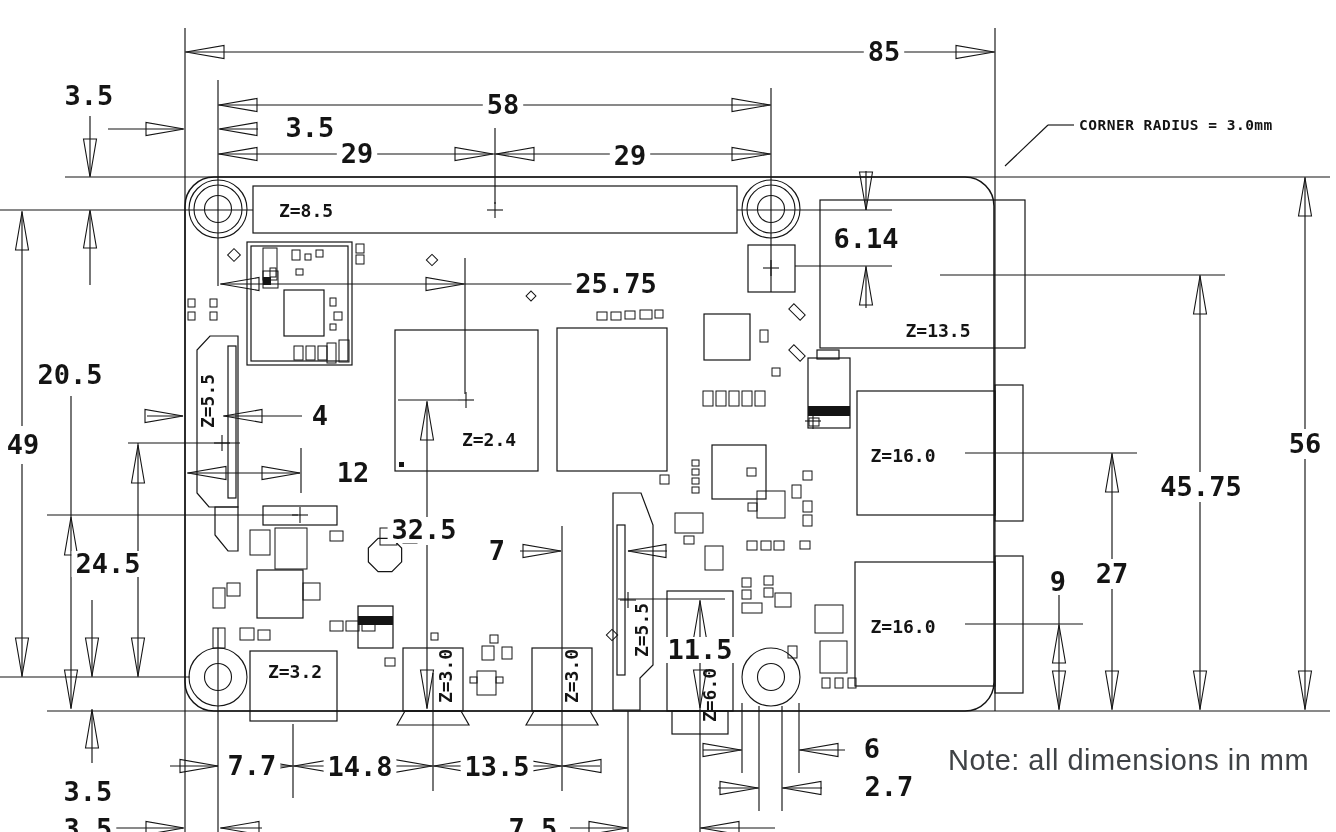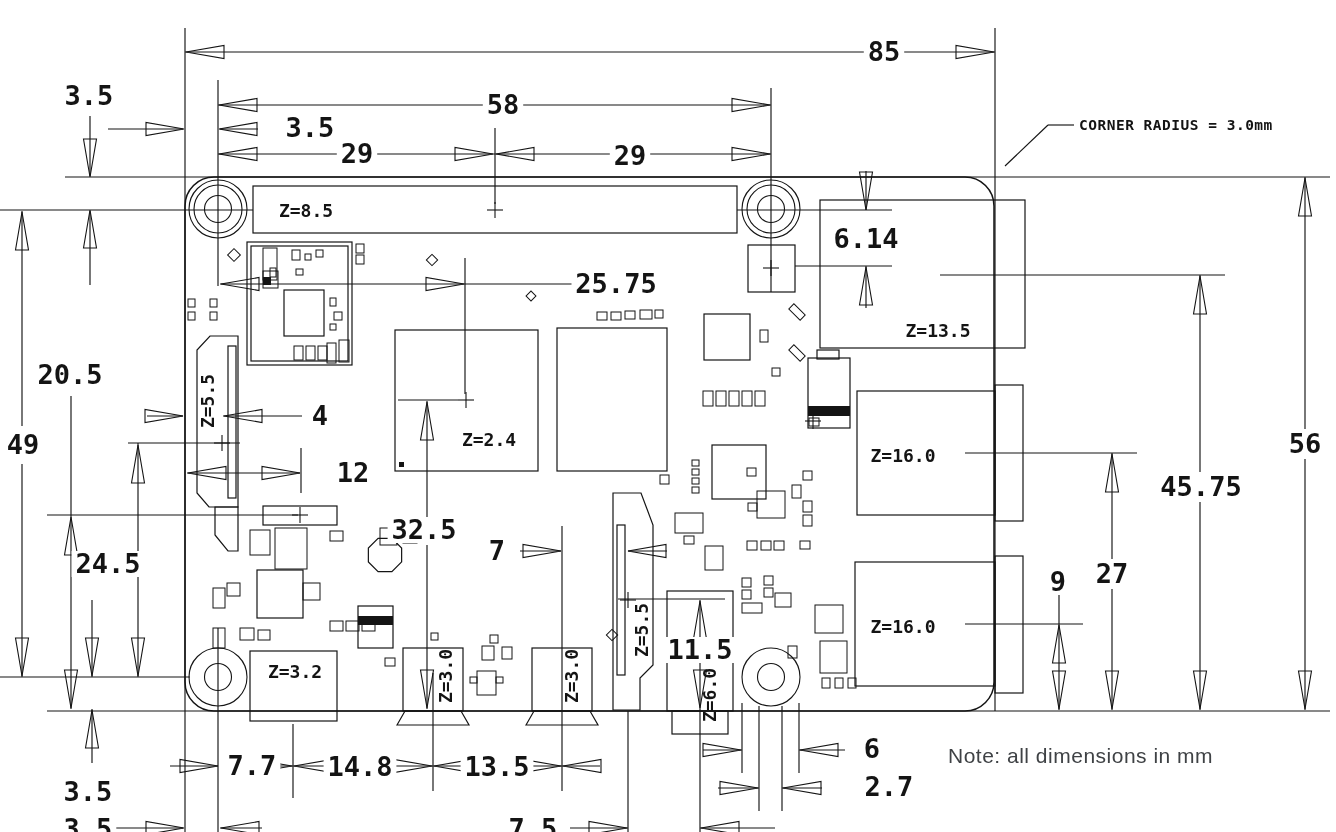--- a/index.html
+++ b/index.html
@@ -1,20 +1,20 @@
 <!DOCTYPE html>
 <html><head>
 <meta charset="utf-8">
 <style>
   html,body{margin:0;padding:0;background:#fff;}
   #stage{position:relative;width:1336px;height:832px;background:#ffffff;overflow:hidden;
          font-family:"DejaVu Sans Mono","Liberation Mono",monospace;margin-top:28px;}
   svg{position:absolute;left:0;top:0;}
   .note{position:absolute;left:948px;top:716px;font-family:"Liberation Sans","DejaVu Sans",sans-serif;
-        font-size:21px;color:#3f4245;letter-spacing:0.5px;white-space:nowrap;}
+        font-size:29px;color:#3f4245;letter-spacing:0.5px;white-space:nowrap;}
   text{font-family:"DejaVu Sans Mono","Liberation Mono",monospace;fill:#141414;}
   .dimtxt{font-weight:bold;}
 </style>
 </head>
 <body>
 
 <div id="stage">
   <svg id="dwg" width="1336" height="832" viewBox="0 0 1336 832">
       <line x1="185" y1="0" x2="185" y2="832" stroke="#141414" stroke-width="1.15"></line>
       <line x1="995" y1="0" x2="995" y2="683" stroke="#141414" stroke-width="1.15"></line>

